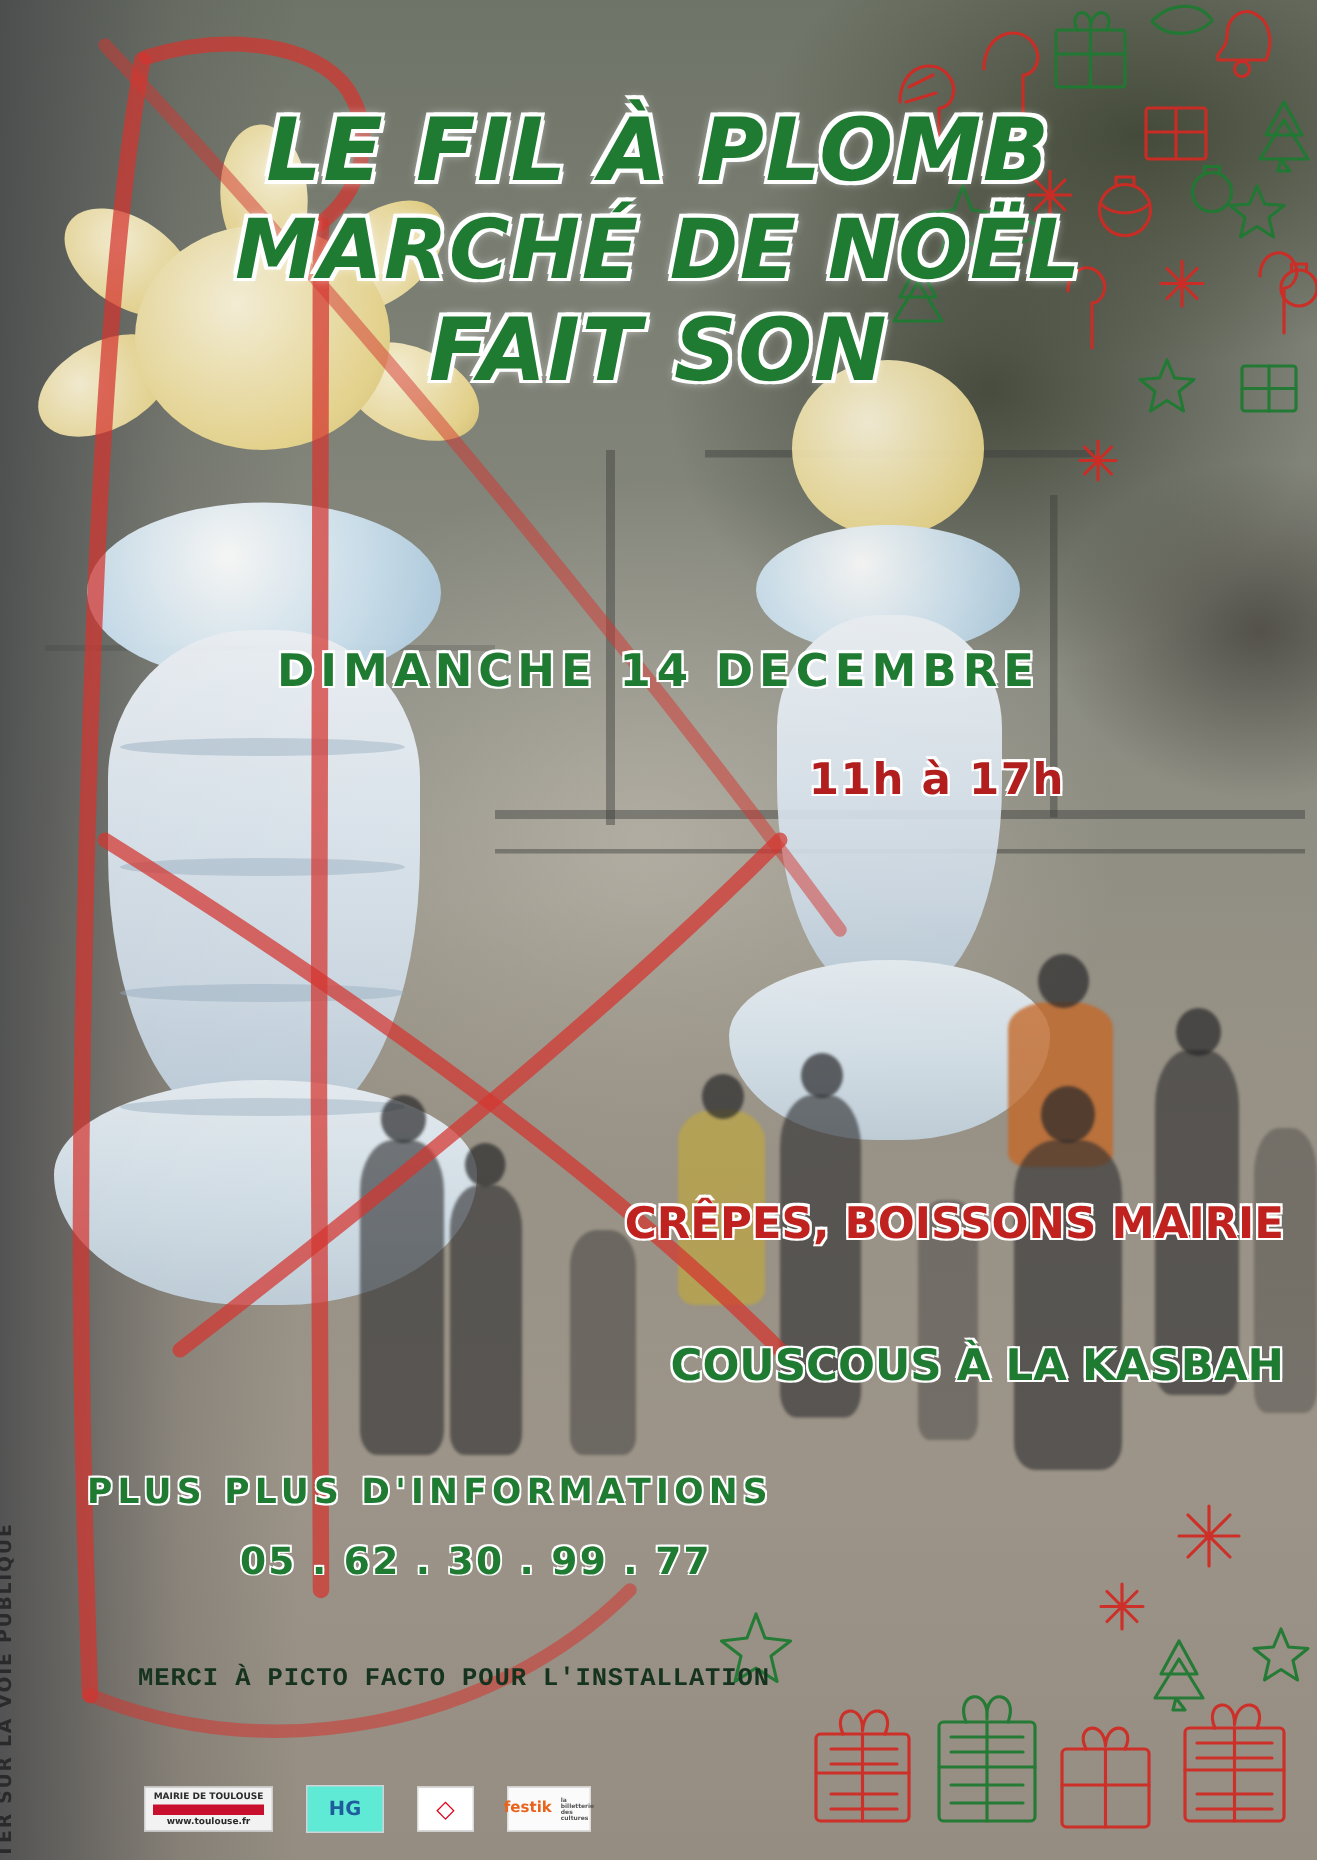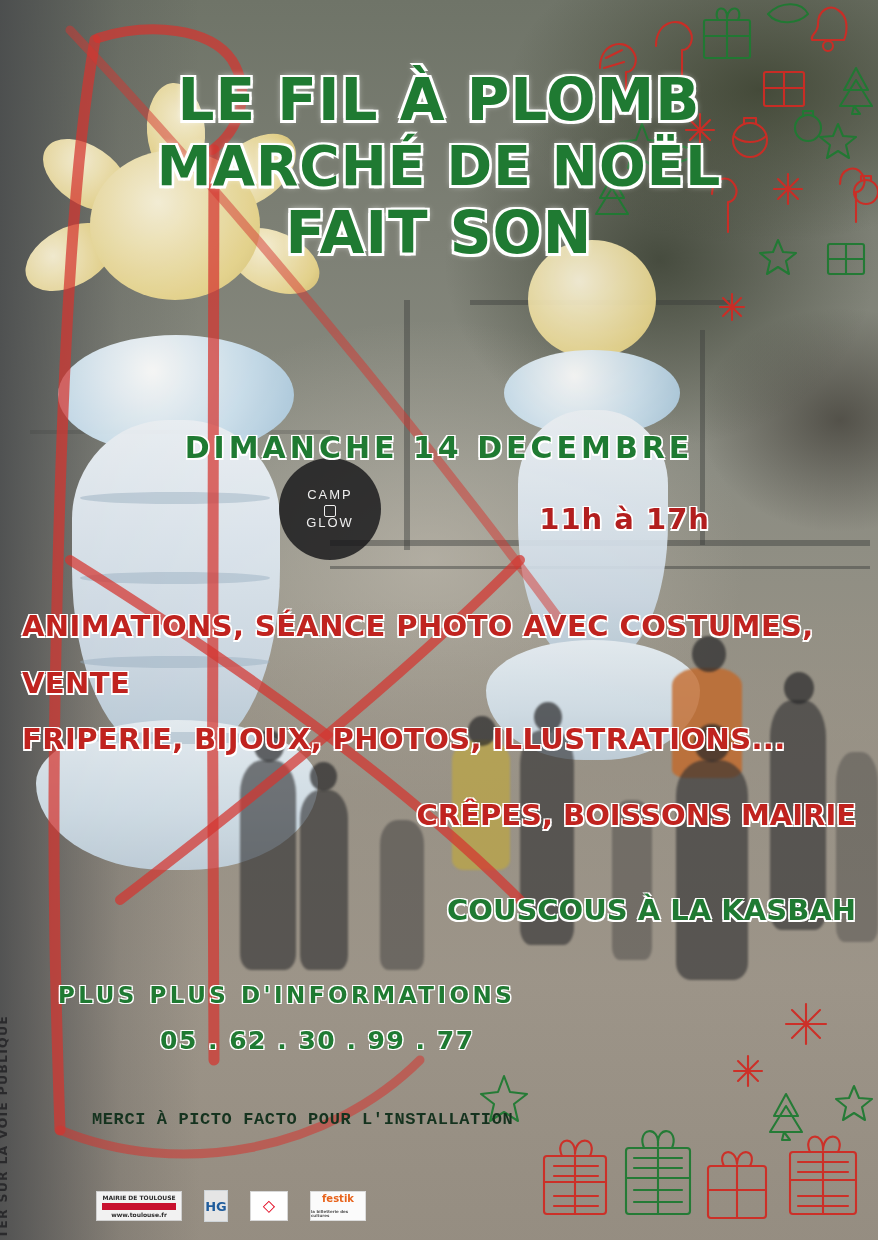--- a/index.html
+++ b/index.html
@@ -167,20 +167,21 @@
     font-family: "DejaVu Sans", sans-serif;
     font-weight: bold;
     color: #1f7a32;
     font-size: 58px;
     letter-spacing: 1px;
     line-height: 1.18;
     text-shadow:
       -2.5px -2.5px 0 #ffffff, 2.5px -2.5px 0 #ffffff,
       -2.5px 2.5px 0 #ffffff, 2.5px 2.5px 0 #ffffff,
       0 0 7px rgba(255,255,255,0.9);
+    font-style: italic;
   }
   .title-line.l3 { font-size: 55px; }
 
   .subtitle {
     position: absolute; top: 430px; left: 0; right: 0;
     text-align: center;
     font-family: "DejaVu Sans", sans-serif;
     font-weight: bold;
     color: #1f7a32;
     font-size: 30px;
@@ -290,31 +291,31 @@
   }
   .logo-mairie {
     width: 86px; height: 30px;
     background: #f2f2f2;
     border: 1px solid #cfcfcf;
     font-size: 6px; color: #2b2b2b;
     flex-direction: column; gap: 2px;
   }
   .logo-mairie .bar { width: 74px; height: 7px; background: #c8102e; }
   .logo-hg {
-    width: 24px; height: 32px; background: #e5e5e5;
+    width: 52px; height: 32px; background: #5eead4;
     border: 1px solid #ced4d8; color: #1f5c9c; font-size: 13px;
   }
   .logo-cd {
     width: 38px; height: 30px; background: #ffffff;
     border: 1px solid #d8d8d8; color: #e2001a; font-size: 16px;
   }
   .logo-fes {
     width: 56px; height: 30px; background: #fbfbfb;
     border: 1px solid #dcdcdc; color: #e8631b; font-size: 10px;
-    flex-direction: column; gap: 6px;
+    flex-direction: row; gap: 6px;
   }
   .logo-fes .sub { font-size: 4px; color: #555; }
 </style>
 </head>
 <body>
 
 <div class="poster">
 
   <div class="bg"></div>
 
@@ -363,25 +364,20 @@
     <div class="fig head" style="left:692px; top:636px; width:34px; height:36px;"></div>
     <div class="fig" style="left:676px; top:760px; width:72px; height:220px;"></div>
     <div class="fig head" style="left:694px; top:724px; width:36px; height:38px;"></div>
     <div class="fig" style="left:770px; top:700px; width:56px; height:230px;"></div>
     <div class="fig head" style="left:784px; top:672px; width:30px; height:32px;"></div>
     <div class="fig" style="left:380px; top:820px; width:44px; height:150px; opacity:.7;"></div>
     <div class="fig" style="left:612px; top:800px; width:40px; height:160px; opacity:.6;"></div>
     <div class="fig" style="left:836px; top:752px; width:42px; height:190px; opacity:.55;"></div>
   </div>
 
-  <div class="glow-badge">
-    <span>CAMP</span>
-    <span class="lamp"></span>
-    <span>GLOW</span>
-  </div>
 
   <svg class="graffiti" viewBox="0 0 878 1240">
     <g fill="none" stroke="#d4352f" stroke-opacity="0.72" stroke-linecap="round">
 
       <path d="M95 40 C70 180 60 420 55 700 C52 880 56 1010 60 1130" stroke-width="11"></path>
       <path d="M98 38 C150 22 210 28 232 60 C252 92 240 130 212 150" stroke-width="10"></path>
       <path d="M214 150 C212 400 212 760 214 1060" stroke-width="11"></path>
 
       <path d="M70 560 C230 660 400 780 520 900" stroke-width="10"></path>
       <path d="M520 560 C400 680 250 800 120 900" stroke-width="10"></path>
@@ -500,24 +496,20 @@
 
     <div class="title-block">
       <div class="title-line">LE FIL À PLOMB</div>
       <div class="title-line l3">MARCHÉ DE NOËL</div>
       <div class="title-line">FAIT SON</div>
     </div>
 
     <div class="subtitle">DIMANCHE 14 DECEMBRE</div>
     <div class="hours">11h à 17h</div>
 
-    <div class="activities">
-      <div>ANIMATIONS, SÉANCE PHOTO AVEC COSTUMES, VENTE</div>
-      <div>FRIPERIE, BIJOUX,  PHOTOS, ILLUSTRATIONS...</div>
-    </div>
 
     <div class="food-red">CRÊPES, BOISSONS MAIRIE</div>
     <div class="food-green">COUSCOUS À LA KASBAH</div>
 
     <div class="info-title">PLUS PLUS D'INFORMATIONS</div>
     <div class="info-phone">05 . 62 . 30 . 99 . 77</div>
 
     <div class="thanks">MERCI À PICTO FACTO POUR L'INSTALLATION</div>
 
     <div class="side-note">NE PAS JETER SUR LA VOIE PUBLIQUE</div>

